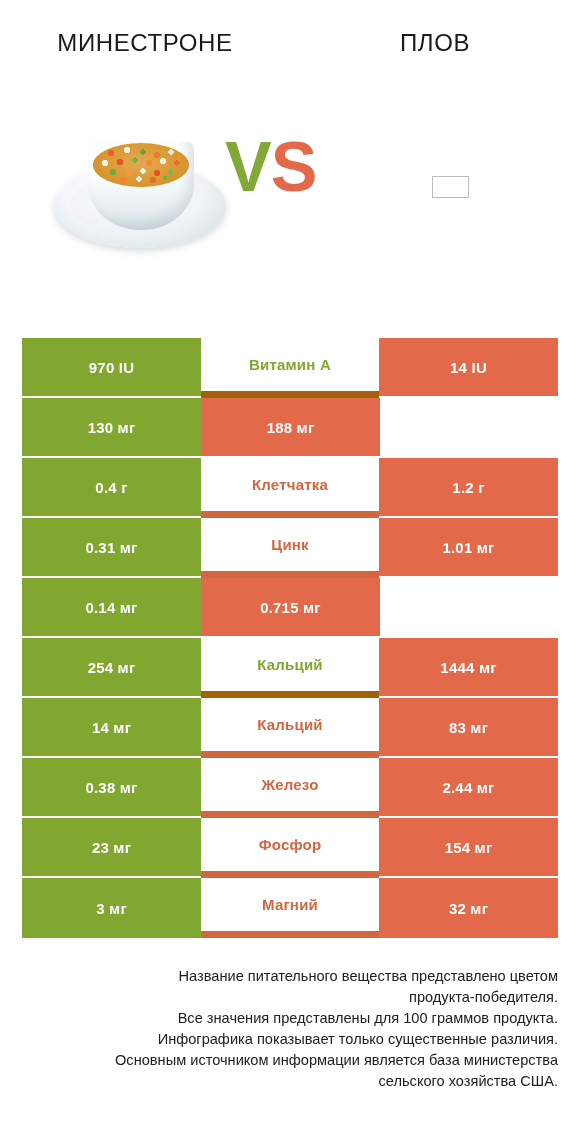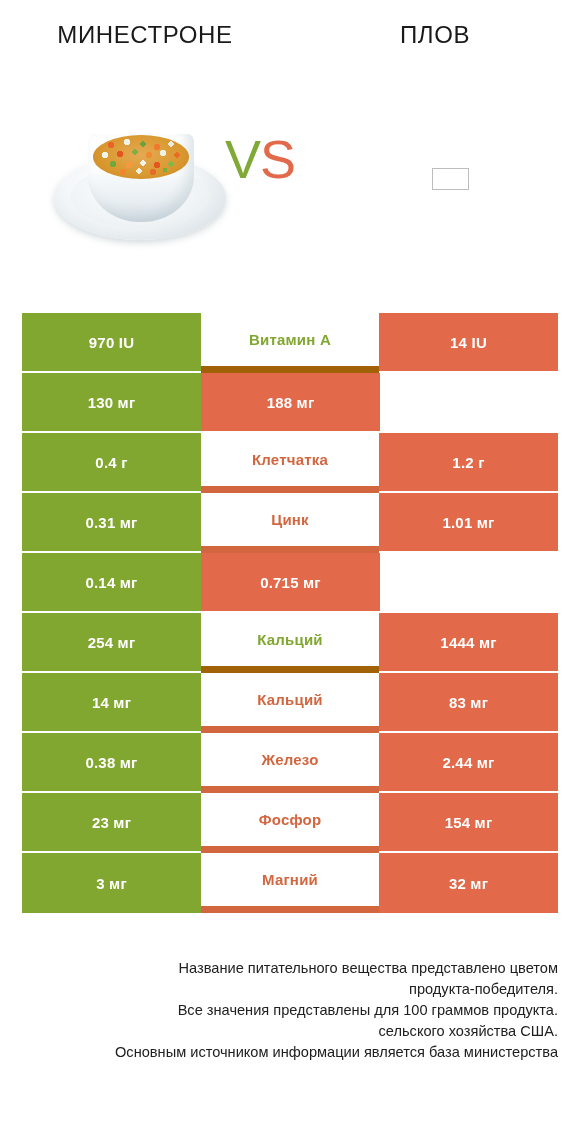--- a/index.html
+++ b/index.html
@@ -15,20 +15,21 @@
     font-family: "Liberation Sans", sans-serif;
     -webkit-font-smoothing: antialiased;
   }
 
   .page {
     position: relative;
     width: 580px;
     height: 880px;
     background: #fff;
     box-sizing: border-box;
+    margin-top: 8px;
   }
 
   
   .titles {
     position: absolute;
     top: 20px;
     left: 0;
     width: 580px;
     height: 44px;
   }
@@ -141,23 +142,23 @@
       radial-gradient(circle 3.0px at 30px 37px, #f0852e 98%, transparent 100%),
       radial-gradient(circle 2.8px at 46px 36px, #eef1e0 98%, transparent 100%),
       radial-gradient(circle 3.0px at 60px 37px, #e9692a 98%, transparent 100%),
       radial-gradient(circle 2.4px at 72px 35px, #74ae3f 98%, transparent 100%);
   }
 
   .vs {
     position: absolute;
     left: 225px;
     top: 40px;
-    font-size: 54px;
+    font-size: 70px;
     line-height: 82px;
-    font-weight: 400;
+    font-weight: 700;
     letter-spacing: -1px;
     font-family: "Liberation Sans", sans-serif;
   }
   .vs .v { color: #81a938; }
   .vs .s { color: #e2694a; }
 
   
   .img-placeholder {
     position: absolute;
     left: 432px;
@@ -166,21 +167,21 @@
     height: 22px;
     border: 1px solid #bdbdbd;
     background: #ffffff;
     box-sizing: border-box;
   }
 
   
   .table {
     position: absolute;
     left: 22px;
-    top: 313px;
+    top: 330px;
     width: 536px;
   }
   .row {
     display: flex;
     width: 536px;
     height: 60px;
     box-sizing: border-box;
   }
   .cell {
     display: flex;
@@ -304,17 +305,18 @@
         <div class="cell cell-left">3 мг</div>
         <div class="cell cell-mid win-right">Магний</div>
         <div class="cell cell-right">32 мг</div>
       </div>
     </div>
 
   <div class="footnote">
     <p>Название питательного вещества представлено цветом</p>
     <p>продукта-победителя.</p>
     <p>Все значения представлены для 100 граммов продукта.</p>
+    <p>Инфографика показывает только существенные различия.</p>
+    <p>Основным источником информации является база министерства</p>
     <p>сельского хозяйства США.</p>
-    <p>Основным источником информации является база министерства</p>
   </div>
 
 </div>
 
 </body></html>

